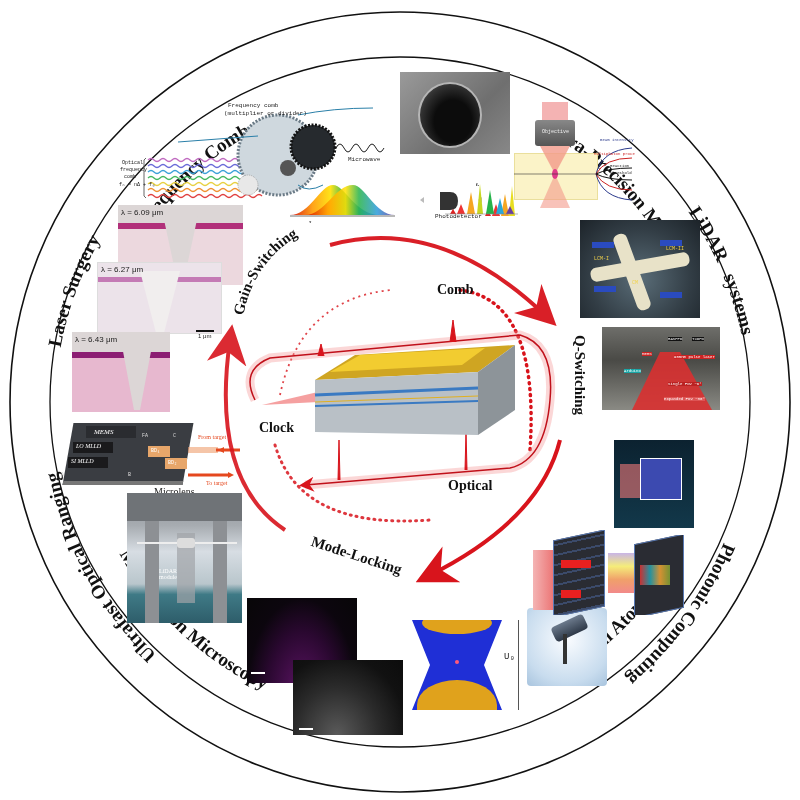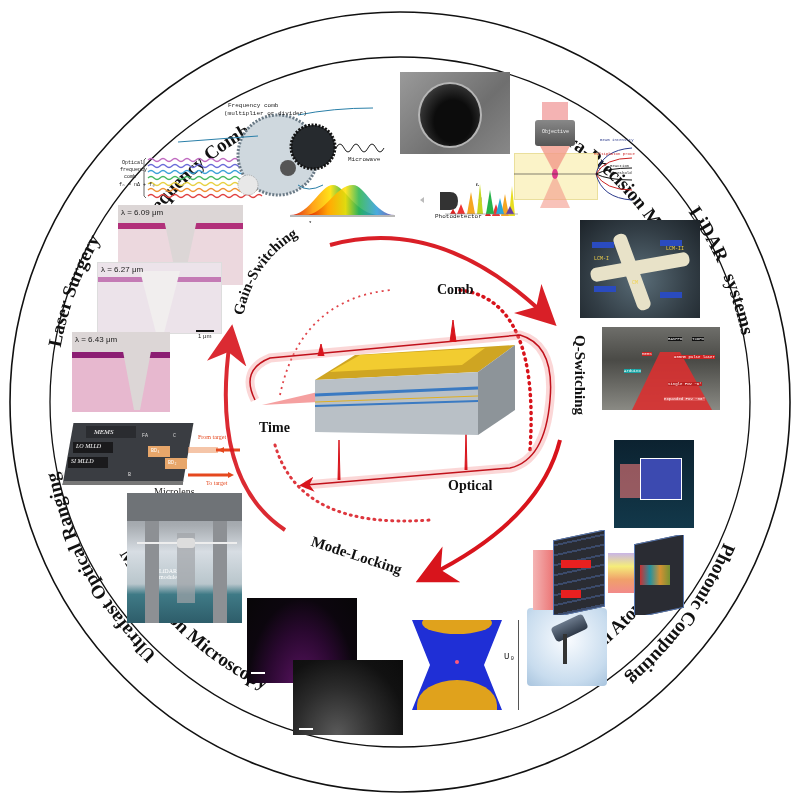--- a/index.html
+++ b/index.html
@@ -316,14 +316,14 @@
 <svg class="abs" style="left:0;top:0" width="800" height="800">
   <path id="gs-path" d="M 240 340 Q 245 255 320 225" fill="none"></path>
   <text font-size="15" fill="#111">
     <textPath href="#gs-path" startOffset="50%" text-anchor="middle">Gain-Switching</textPath>
   </text>
   <text font-size="15" fill="#111" transform="translate(575,375) rotate(90)" text-anchor="middle">Q-Switching</text>
   <text font-size="15" fill="#111" transform="translate(355,560) rotate(18)" text-anchor="middle">Mode-Locking</text>
 </svg>
 
 <span class="center-lbl" style="left:437px;top:282px;">Comb</span>
-<span class="center-lbl" style="left:259px;top:420px;">Time</span>
+<span class="center-lbl" style="left:259px;top:420px;">Clock</span>
 <span class="center-lbl" style="left:448px;top:478px;">Optical</span>
 
 </body></html>

